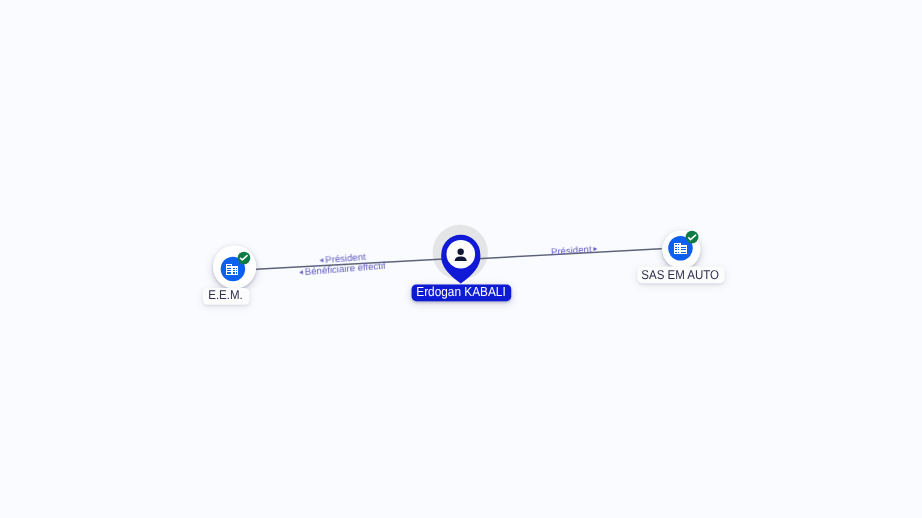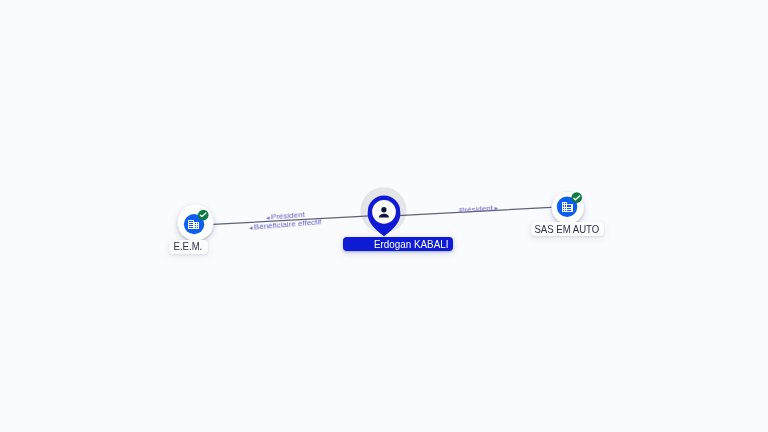--- a/index.html
+++ b/index.html
@@ -10,21 +10,21 @@
             pointer-events:none;}
   .nodebox{position:absolute;left:0;top:0;}
   .nlabel{position:absolute;background:#fcfcfd;border-radius:4px;
           color:#2d2d4e;font-size:10.6px;line-height:1;white-space:nowrap;
           display:flex;align-items:center;justify-content:center;
           box-shadow:0 1px 2px rgba(60,70,100,.12),0 2px 7px rgba(60,70,100,.10);}
   .nlabel span{display:inline-block;transform:translateY(0.4px) scaleX(0.905);}
   .plabel{position:absolute;background:#0d1cd4;border-radius:4px;color:#fff;
           font-size:10.9px;line-height:1;white-space:nowrap;
           display:flex;align-items:center;justify-content:center;
-          box-shadow:0 1px 2px rgba(20,25,90,.25),0 2px 7px rgba(20,25,90,.18);padding-left:27px;}
+          box-shadow:0 1px 2px rgba(20,25,90,.25),0 2px 7px rgba(20,25,90,.18);}
   .plabel span{display:inline-block;transform:translateY(0.5px) scaleX(0.905);}
   .elabel{position:absolute;font-size:8px;color:#6761c4;white-space:nowrap;
           line-height:1;display:flex;align-items:center;gap:1.6px;
           will-change:transform;}
   .arw{font-size:6.5px;line-height:1;}
 </style>
 </head>
 <body>
 
 <div id="stage">

